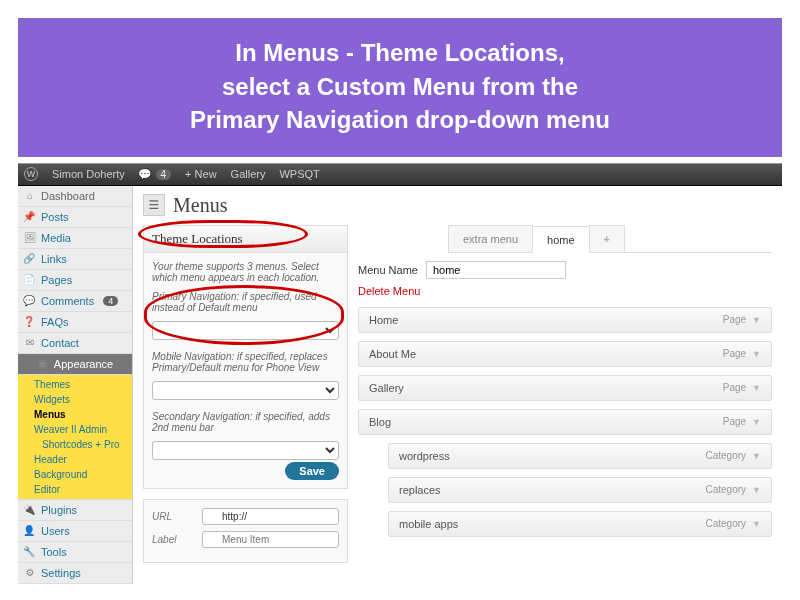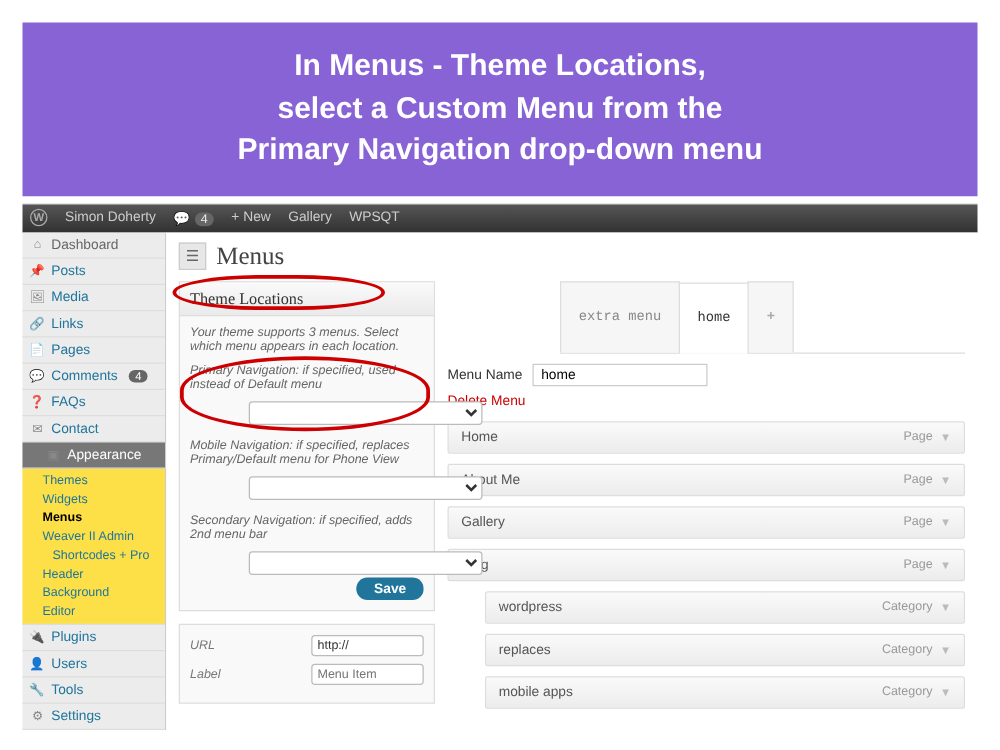--- a/index.html
+++ b/index.html
@@ -25,26 +25,26 @@
 .page-title .mico { width: 22px; height: 22px; background: #e7e7e7; border: 1px solid #ccc; display: flex; align-items: center; justify-content: center; font-size: 12px; color: #666; }
 .page-title h2 { font-size: 20px; font-weight: normal; color: #444; font-family: Georgia, serif; }
 .notice { background: #ffffe0; border: 1px solid #e6db55; padding: 6px 10px; font-size: 11px; color: #444; margin-bottom: 10px; }
 .cols { display: flex; gap: 10px; }
 .leftcol { width: 205px; }
 .rightcol { flex: 1; }
 .metabox { border: 1px solid #ddd; background: #f9f9f9; margin-bottom: 10px; }
 .metabox h3 { background: linear-gradient(#fafafa,#eaeaea); border-bottom: 1px solid #ddd; font-family: Georgia, serif; font-weight: normal; padding: 5px 8px; font-size: 13px; color: #333; }
 .metabox .mb-body { padding: 8px; font-size: 10px; color: #666; font-style: italic; }
 .mb-body p { margin-bottom: 8px; }
-.mb-body select, .mb-body input[type=text] { width: 100%; font-size: 10px; padding: 2px 4px; border: 1px solid #bbb; border-radius: 3px; font-style: normal; color: #333; background: #fff; margin-left: 47px; }
+.mb-body select, .mb-body input[type=text] { width: 100%; font-size: 10px; padding: 2px 19px; border: 1px solid #bbb; border-radius: 3px; font-style: normal; color: #333; background: #fff; }
 .savebtn { float: right; background: #21759b; color: #fff; border: none; padding: 3px 14px; border-radius: 11px; font-size: 11px; font-weight: bold; cursor: pointer; margin-top: 2px; }
 .circle1 { position: absolute; border: 3px solid #c00; border-radius: 50% / 60%; width: 170px; height: 28px; pointer-events: none; }
 .circle2 { position: absolute; border: 3px solid #c00; border-radius: 50% / 45%; width: 200px; height: 60px; pointer-events: none; }
 .tabs { display: flex; align-items: flex-end; gap: 0; margin-left: 90px; border-bottom: 1px solid #ddd; padding-bottom: 0; }
-.tab { border: 1px solid #ddd; border-bottom: none; padding: 22px 14px; font-size: 11px; color: #888; background: #f6f6f6; margin-right: -1px; cursor: pointer; font-family: Liberation Mono, monospace; }
+.tab { border: 1px solid #ddd; border-bottom: none; padding: 7px 14px; font-size: 11px; color: #888; background: #f6f6f6; margin-right: -1px; cursor: pointer; }
 .tab.active { background: #fff; color: #333; position: relative; top: 1px; }
 .tab.add { font-weight: bold; color: #aaa; }
 .menuhdr { display: flex; align-items: center; gap: 8px; padding: 8px 0 4px; font-size: 11px; }
 .menuhdr input[type=text] { width: 140px; padding: 2px 6px; border: 1px solid #ccc; font-size: 11px; }
 .menuhdr label.auto { margin-left: auto; display: flex; align-items: center; gap: 3px; color: #555; }
 .deletelink { color: #c00; font-size: 11px; cursor: pointer; padding: 2px 0 10px; display: inline-block; }
 .menuitem { background: linear-gradient(#fafafa,#ececec); border: 1px solid #ddd; padding: 6px 10px; display: flex; align-items: center; margin-bottom: 8px; font-size: 11px; color: #555; border-radius: 2px; }
 .menuitem.sub { margin-left: 30px; }
 .menuitem .tag { margin-left: auto; color: #999; font-size: 10px; }
 .menuitem .arrow { color: #bbb; margin-left: 6px; font-size: 9px; }

